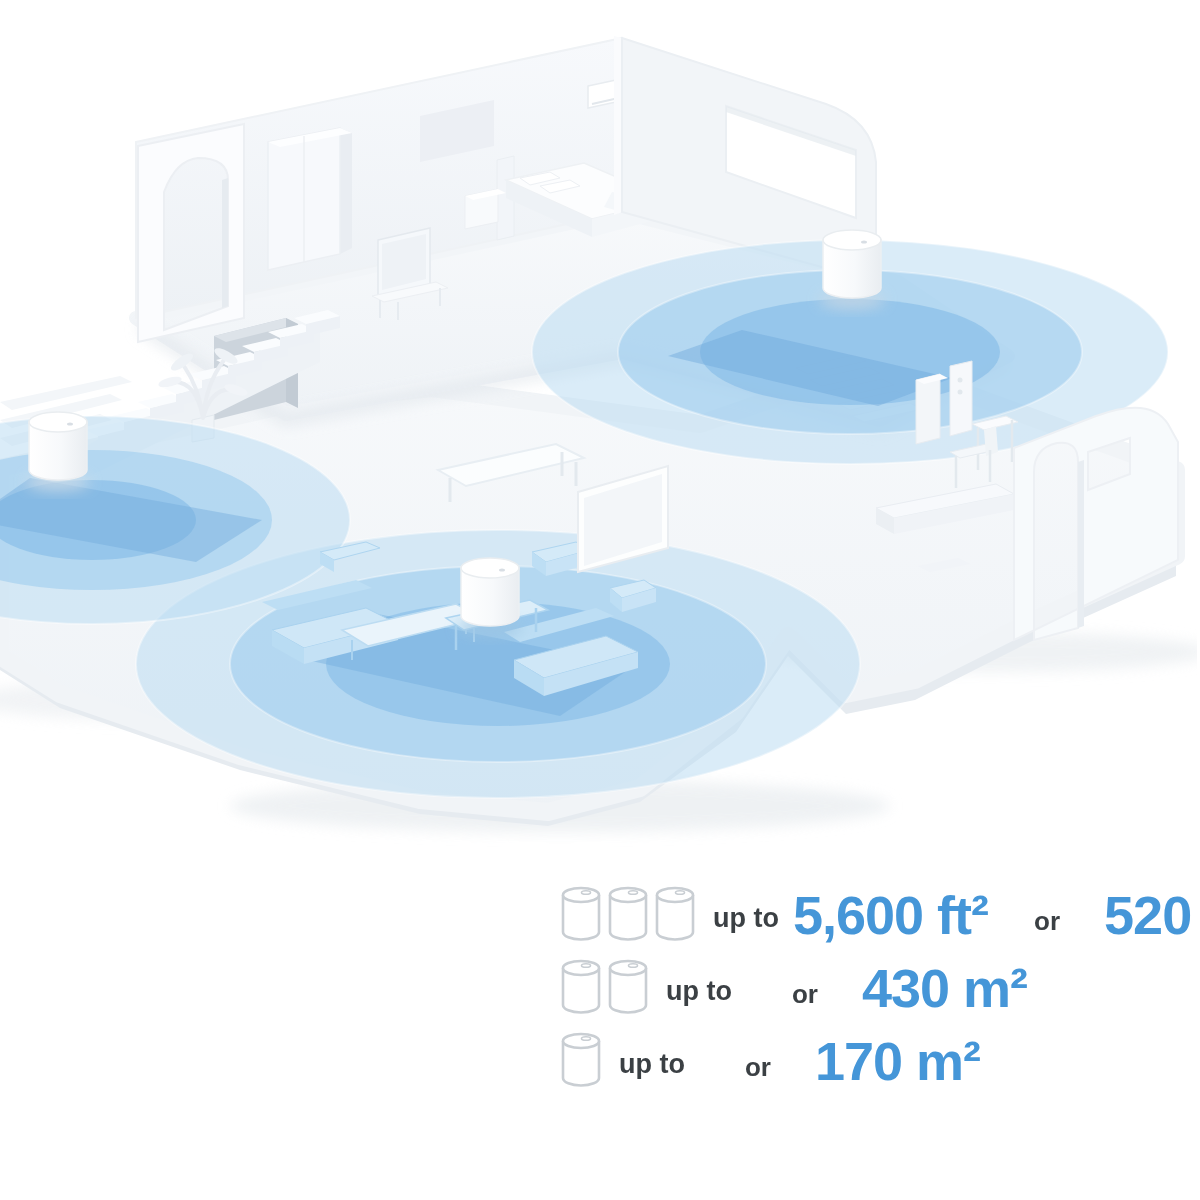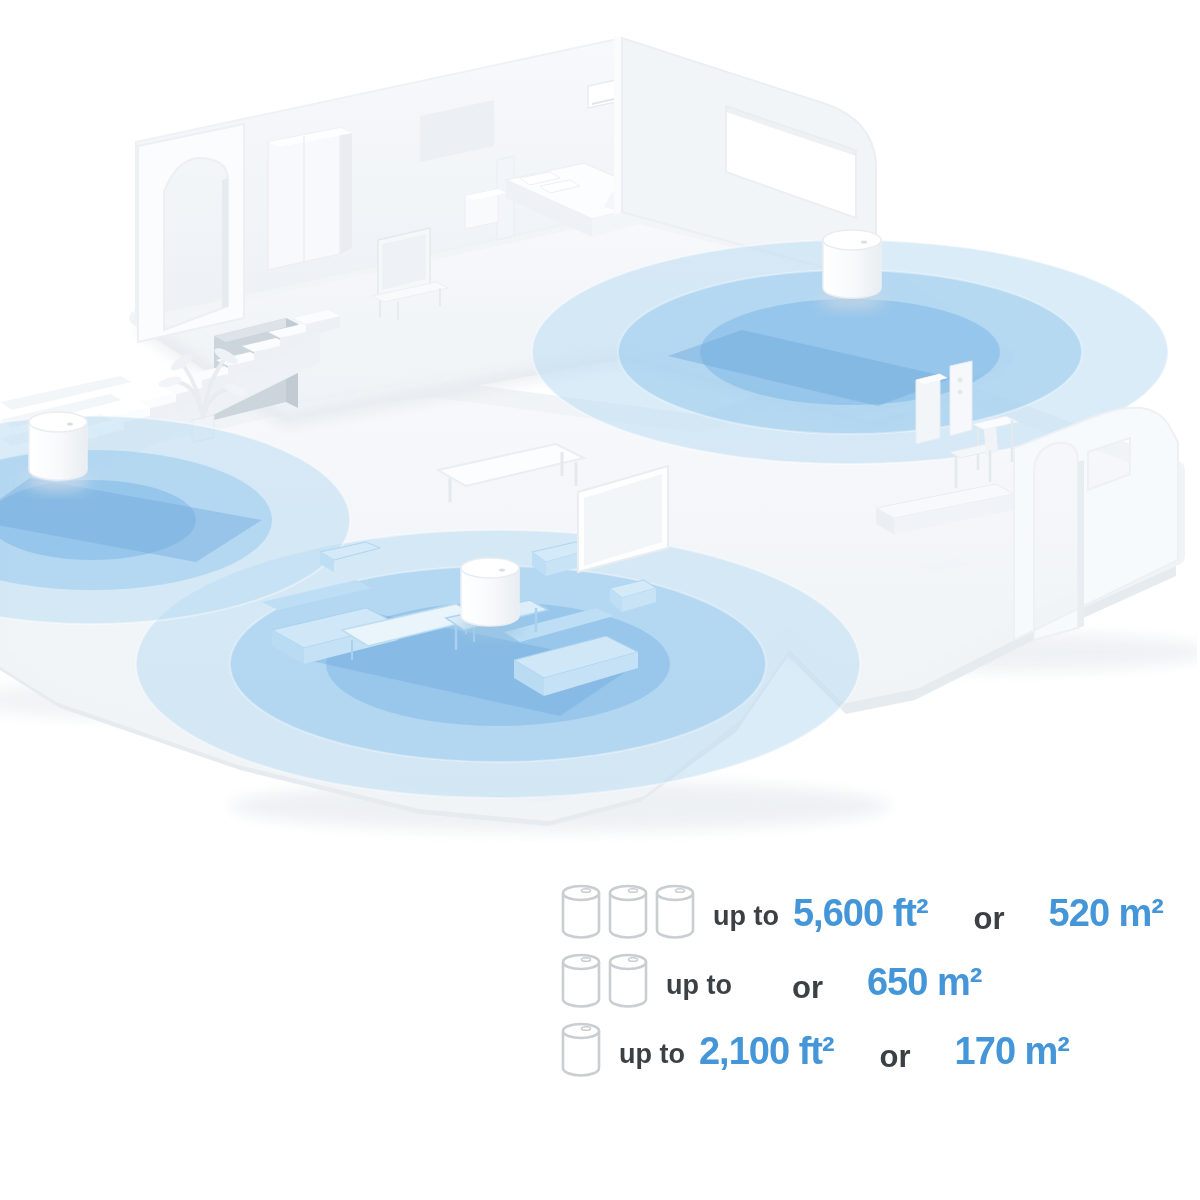--- a/index.html
+++ b/index.html
@@ -6,22 +6,22 @@
   .stage{position:relative;width:1197px;height:1200px;background:#ffffff;overflow:hidden;
          font-family:"Liberation Sans", sans-serif;}
   .scene{position:absolute;left:0;top:0;}
   
   .legend{position:absolute;left:560px;top:884px;}
   .legend-row{display:flex;align-items:center;margin-bottom:11px;}
   .legend-icons{display:flex;gap:5px;}
   .legend-icons svg{display:block;}
   .lbl{color:#3b4044;font-weight:700;white-space:pre;}
   .upto{font-size:27px;margin:6px 14px 0 17px;}
-  .or{font-size:31px;margin:12px 44px 0 46px;}
-  .val{color:#4596d8;font-weight:700;font-size:38px;letter-spacing:-1px;white-space:pre;}
+  .or{font-size:26px;margin:12px 44px 0 46px;}
+  .val{color:#4596d8;font-weight:700;font-size:54px;letter-spacing:-1px;white-space:pre;}
 </style>
 </head>
 <body>
 
 <div class="stage">
 
 <svg class="scene" width="1200" height="880" viewBox="0 0 1200 880">
   <defs>
     <filter id="soft" x="-40%" y="-40%" width="180%" height="180%">
           <feGaussianBlur stdDeviation="7"></feGaussianBlur>
@@ -327,31 +327,30 @@
   </svg>
 
   <svg width="42" height="58" viewBox="0 0 42 58">
     <path d="M3,9 L3,46 A18,7.5 0 0 0 39,46 L39,9" fill="#ffffff" stroke="#c9ced3" stroke-width="2.6"></path>
     <ellipse cx="21" cy="9" rx="18" ry="7" fill="#ffffff" stroke="#c9ced3" stroke-width="2.6"></ellipse>
     <ellipse cx="26" cy="6.5" rx="4.5" ry="1.8" fill="none" stroke="#c9ced3" stroke-width="1.6"></ellipse>
   </svg>
 </div>
     <span class="lbl upto">up to</span>
     <span class="lbl or">or</span>
-    <span class="val">650 m²</span>
+    <span class="val">430 m²</span>
   </div>
 
   <div class="legend-row">
     <div class="legend-icons">
   <svg width="42" height="58" viewBox="0 0 42 58">
     <path d="M3,9 L3,46 A18,7.5 0 0 0 39,46 L39,9" fill="#ffffff" stroke="#c9ced3" stroke-width="2.6"></path>
     <ellipse cx="21" cy="9" rx="18" ry="7" fill="#ffffff" stroke="#c9ced3" stroke-width="2.6"></ellipse>
     <ellipse cx="26" cy="6.5" rx="4.5" ry="1.8" fill="none" stroke="#c9ced3" stroke-width="1.6"></ellipse>
   </svg>
 </div>
     <span class="lbl upto">up to</span>
-    <span class="val">2,100 ft²</span>
     <span class="lbl or">or</span>
     <span class="val">170 m²</span>
   </div>
 
 </div>
 </div>
 
 </body></html>

